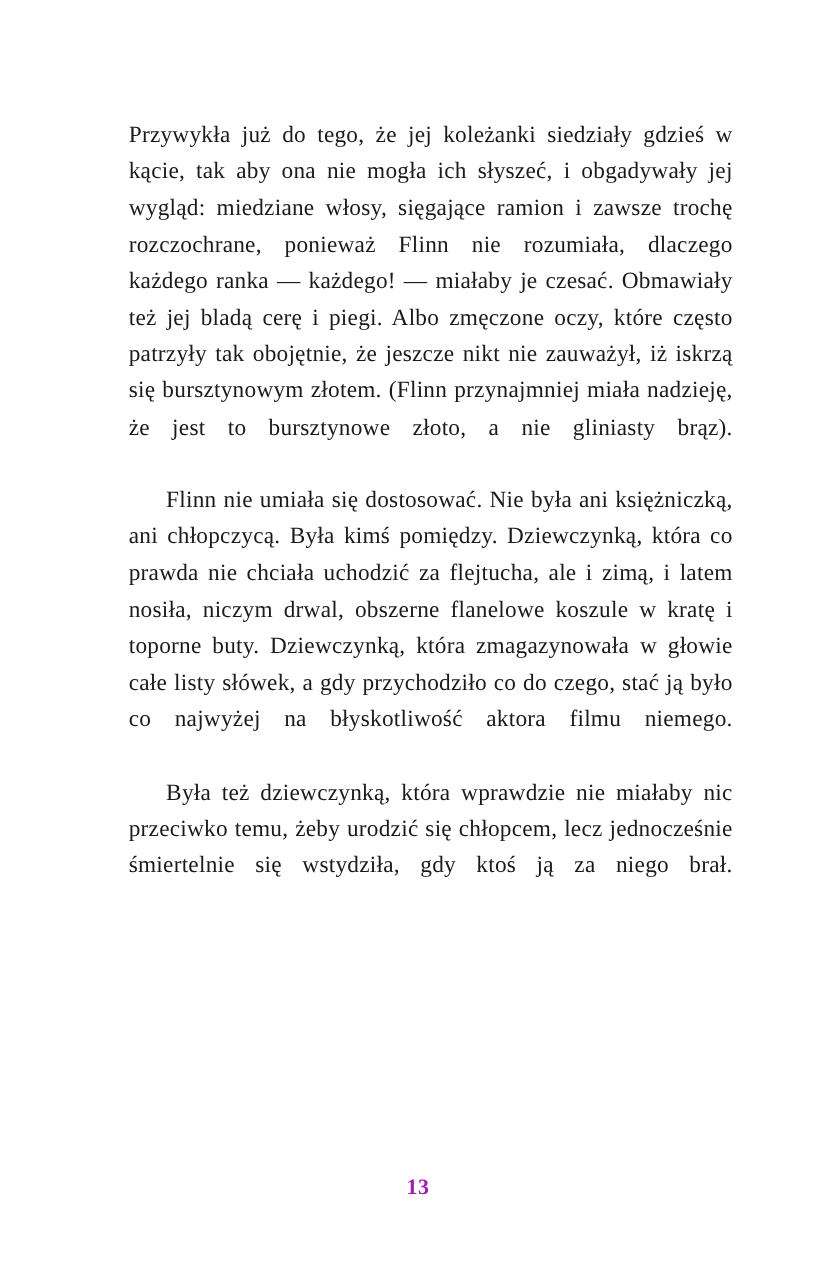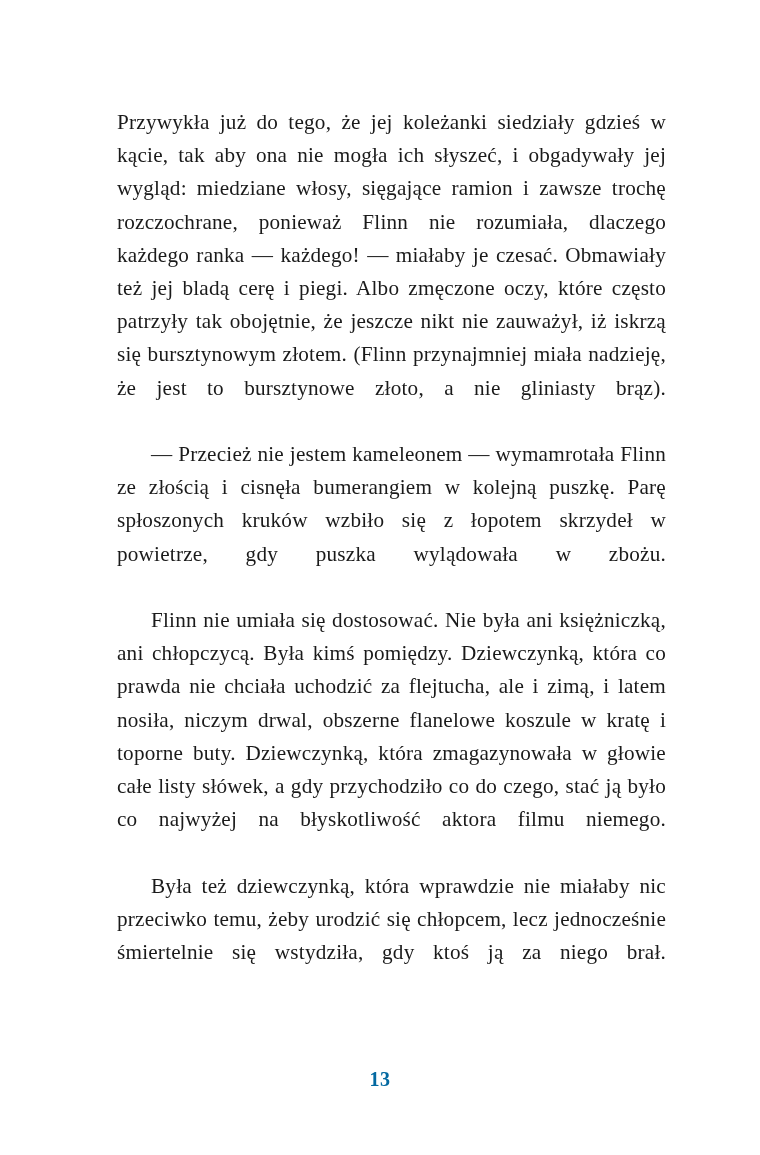--- a/index.html
+++ b/index.html
@@ -53,30 +53,29 @@
   }
   .folio {
     position: absolute;
     left: 0;
     top: 1068px;
     width: 760px;
     text-align: center;
     font-size: 20px;
     font-weight: bold;
     letter-spacing: 0.02em;
-    color: #0369a1;
+    color: #a21caf;
   }
 </style>
 </head>
 <body>
 
 <div class="page">
 
   <div class="text-block">
     <p class="para first">Przywykła już do tego, że jej koleżanki siedziały gdzieś w kącie, tak aby ona nie mogła ich słyszeć, i obgadywały jej wygląd: miedziane włosy, sięgające ramion i zawsze trochę rozczochrane, ponieważ Flinn nie rozumiała, dlaczego każdego ranka — każdego! — miałaby je czesać. Obmawiały też jej bladą cerę i piegi. Albo zmęczone oczy, które często patrzyły tak obojętnie, że jeszcze nikt nie zauważył, iż iskrzą się bursztynowym złotem. (Flinn przynajmniej miała nadzieję, że jest to bursztynowe złoto, a nie gliniasty brąz).</p>
-    <p class="para indent">— Przecież nie jestem kameleonem — wymamrotała Flinn ze złością i cisnęła bumerangiem w kolejną puszkę. Parę spłoszonych kruków wzbiło się z łopotem skrzydeł w powietrze, gdy puszka wylądowała w zbożu.</p>
     <p class="para indent">Flinn nie umiała się dostosować. Nie była ani księżniczką, ani chłopczycą. Była kimś pomiędzy. Dziewczynką, która co prawda nie chciała uchodzić za flejtucha, ale i zimą, i latem nosiła, niczym drwal, obszerne flanelowe koszule w kratę i toporne buty. Dziewczynką, która zmagazynowała w głowie całe listy słówek, a gdy przychodziło co do czego, stać ją było co najwyżej na błyskotliwość aktora filmu niemego.</p>
     <p class="para indent">Była też dziewczynką, która wprawdzie nie miałaby nic przeciwko temu, żeby urodzić się chłopcem, lecz jednocześnie śmiertelnie się wstydziła, gdy ktoś ją za niego brał.</p>
   </div>
 
   <div class="folio">13</div>
 
 </div>
 
 </body></html>

